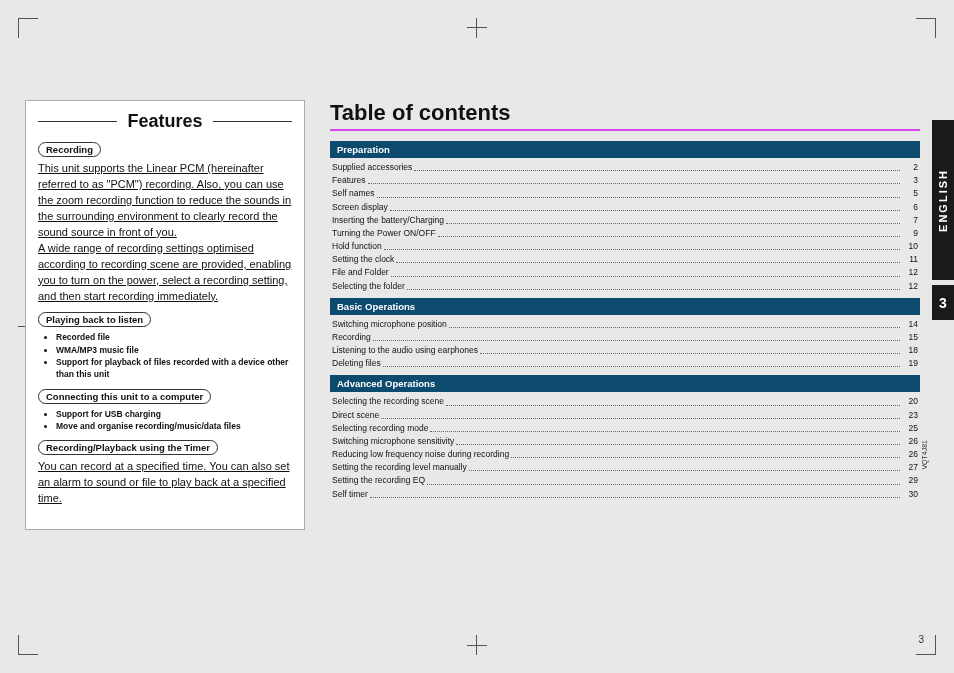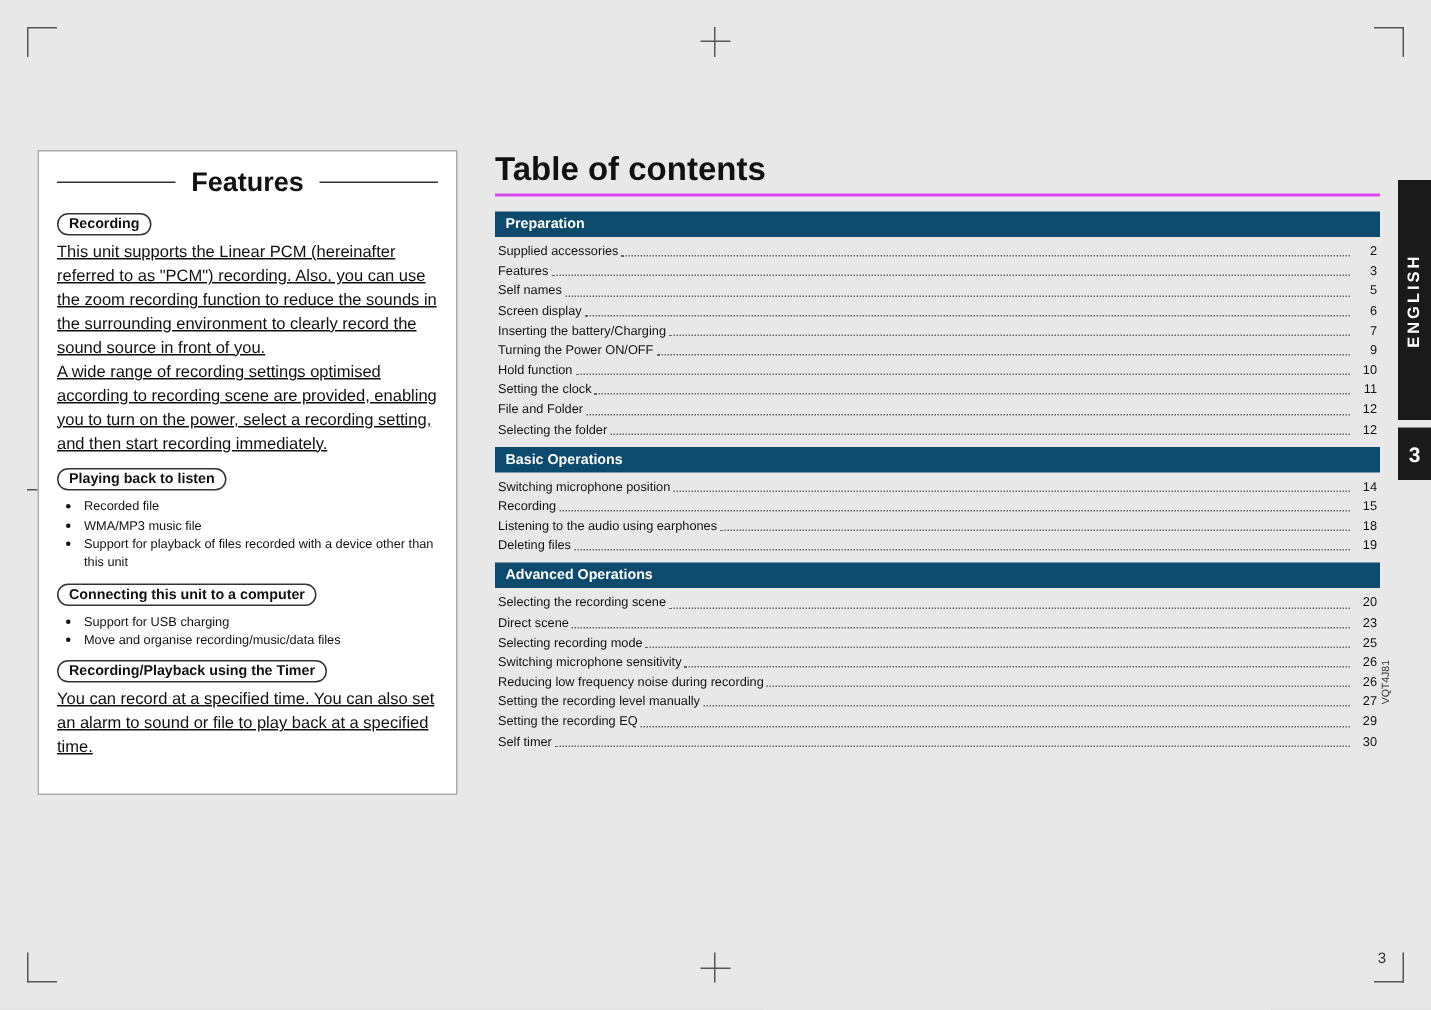--- a/index.html
+++ b/index.html
@@ -156,20 +156,21 @@
     .bullet-list {
       margin-left: 8px;
       margin-bottom: 8px;
     }
     .bullet-list li {
       font-size: 8.5px;
       line-height: 1.45;
       color: #111;
       list-style: disc;
       margin-left: 10px;
+      font-weight: bold;
     }
 
     
     .toc-section {
       position: absolute;
       left: 330px;
       top: 100px;
       width: 590px;
       right: 28px;
     }

